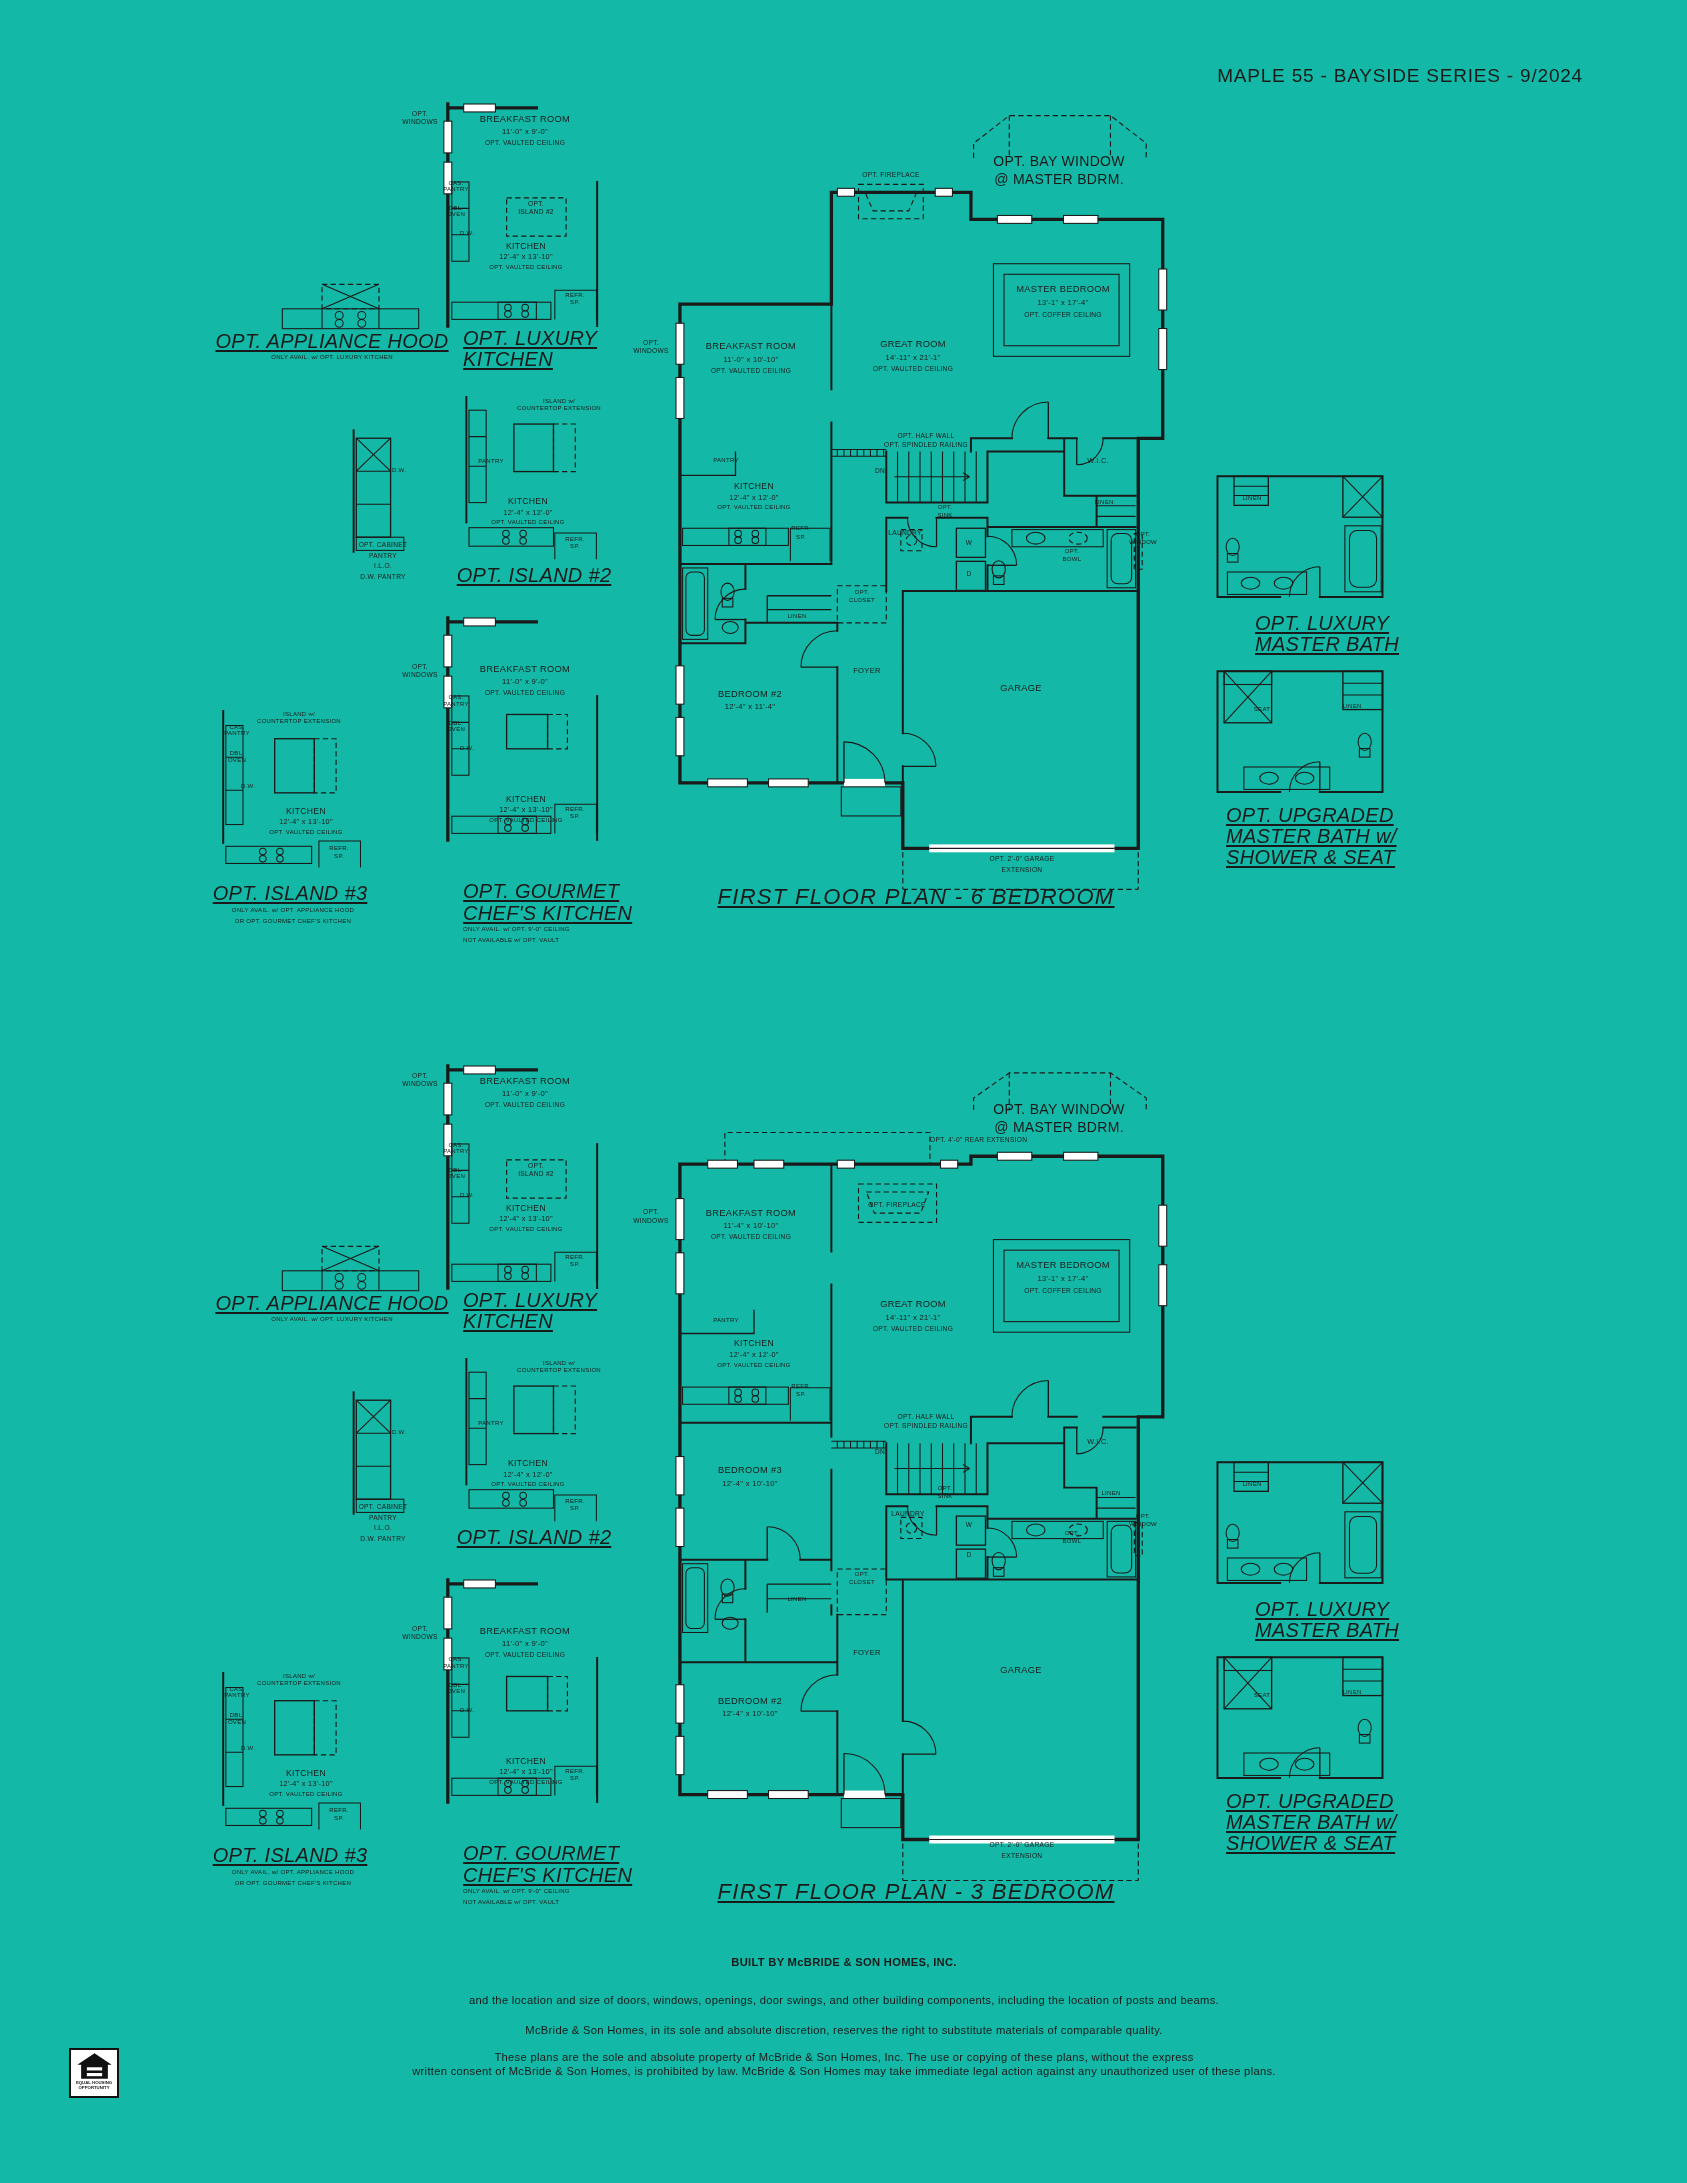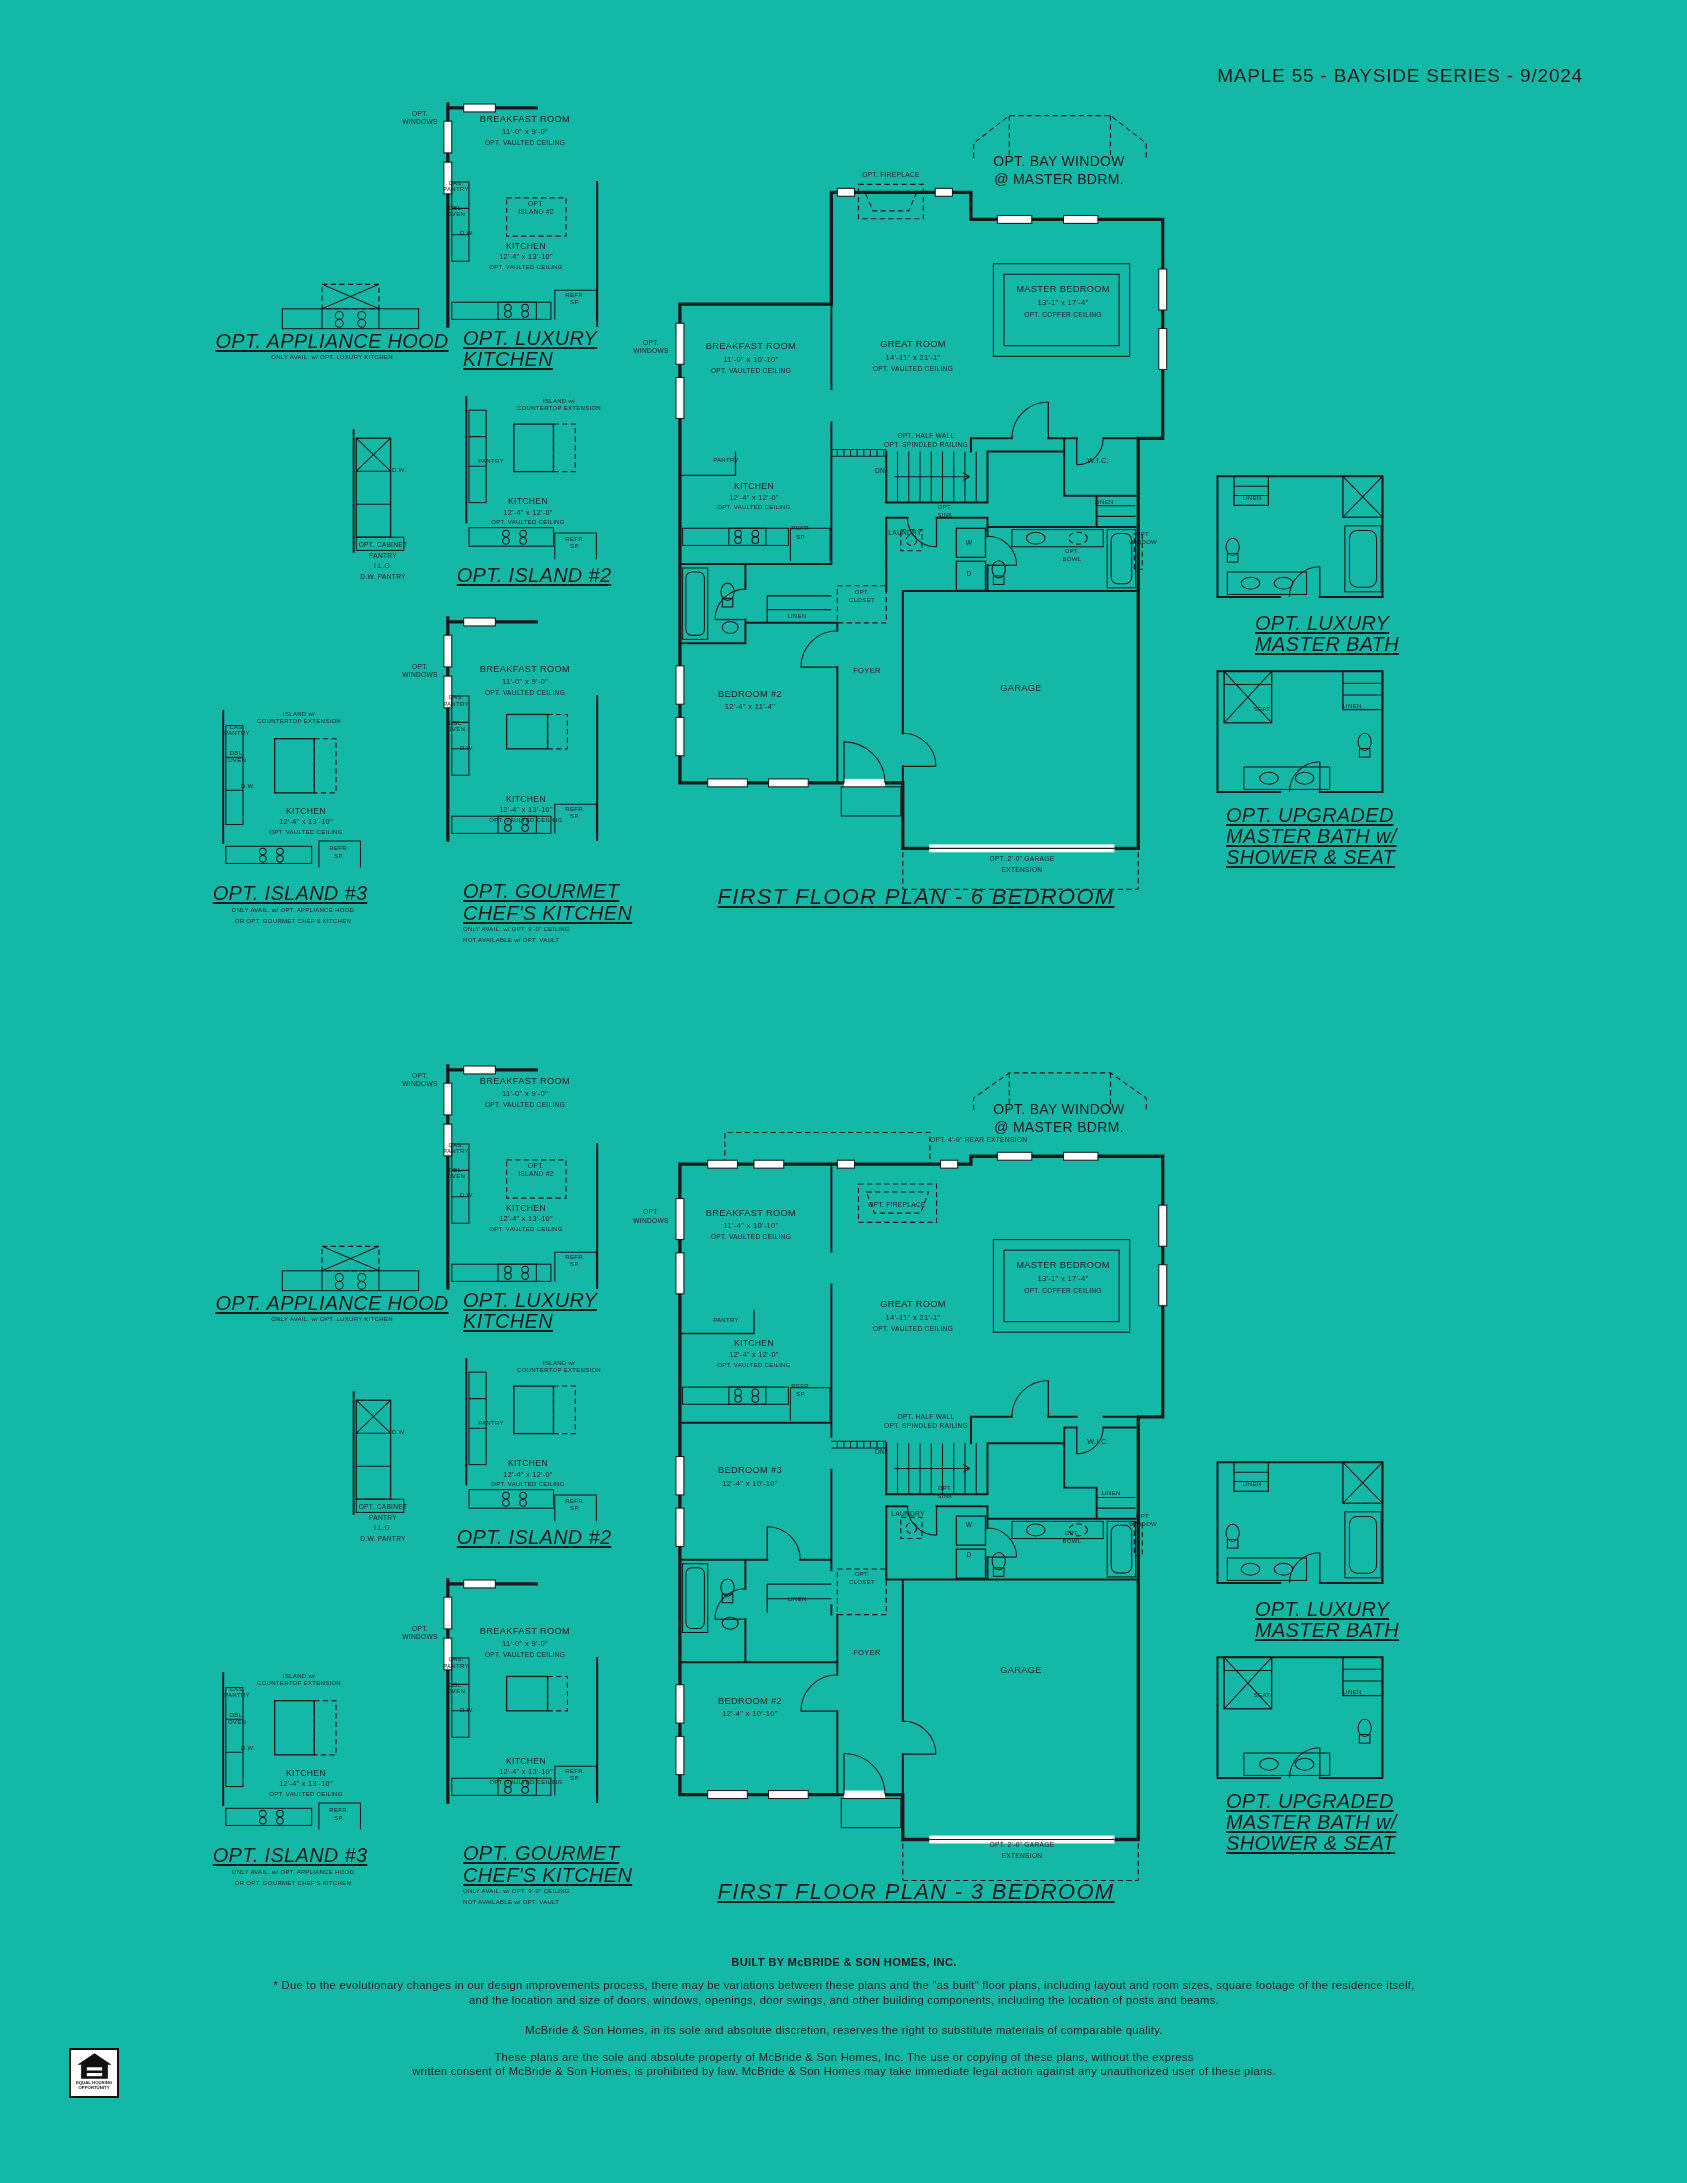--- a/index.html
+++ b/index.html
@@ -554,21 +554,20 @@
   <div class="lbl c f8" style="left:797px;top:1596px">LINEN</div>
   <div class="lbl c f13" style="left:750px;top:1696px">BEDROOM #2</div>
   <div class="lbl c f11" style="left:750px;top:1709px">12'-4" x 10'-10"</div>
   <div class="lbl c f11" style="left:867px;top:1648px">FOYER</div>
   <div class="lbl c f13" style="left:1021px;top:1665px">GARAGE</div>
   <div class="lbl c f9" style="left:1022px;top:1841px">OPT. 2'-0" GARAGE</div>
   <div class="lbl c f9" style="left:1022px;top:1852px">EXTENSION</div>
   <div class="lbl c f34 it u" style="left:916px;top:1879px">FIRST FLOOR PLAN - 3 BEDROOM</div>
 
   <div class="lbl c f16 b" style="left:844px;top:1955px">BUILT BY McBRIDE &amp; SON HOMES, INC.</div>
-  <div class="lbl c f16" style="left:844px;top:1978px">* Due to the evolutionary changes in our design improvements process, there may be variations between these plans and the "as built" floor plans, including layout and room sizes, square footage of the residence itself,</div>
   <div class="lbl c f16" style="left:844px;top:1993px">and the location and size of doors, windows, openings, door swings, and other building components, including the location of posts and beams.</div>
   <div class="lbl c f16" style="left:844px;top:2023px">McBride &amp; Son Homes, in its sole and absolute discretion, reserves the right to substitute materials of comparable quality.</div>
   <div class="lbl c f16" style="left:844px;top:2050px">These plans are the sole and absolute property of McBride &amp; Son Homes, Inc. The use or copying of these plans, without the express</div>
   <div class="lbl c f16" style="left:844px;top:2064px">written consent of McBride &amp; Son Homes, is prohibited by law. McBride &amp; Son Homes may take immediate legal action against any unauthorized user of these plans.</div>
 
   <div class="eho" style="left:69px;top:2048px">
     <svg width="37" height="28" viewBox="0 0 58 44">
       <path d="M29,2 L56,20 L50,20 L50,42 L8,42 L8,20 L2,20 Z" fill="#111"></path>
       <rect x="17" y="24" width="24" height="5" fill="#fff"></rect>
       <rect x="17" y="33" width="24" height="5" fill="#fff"></rect>

